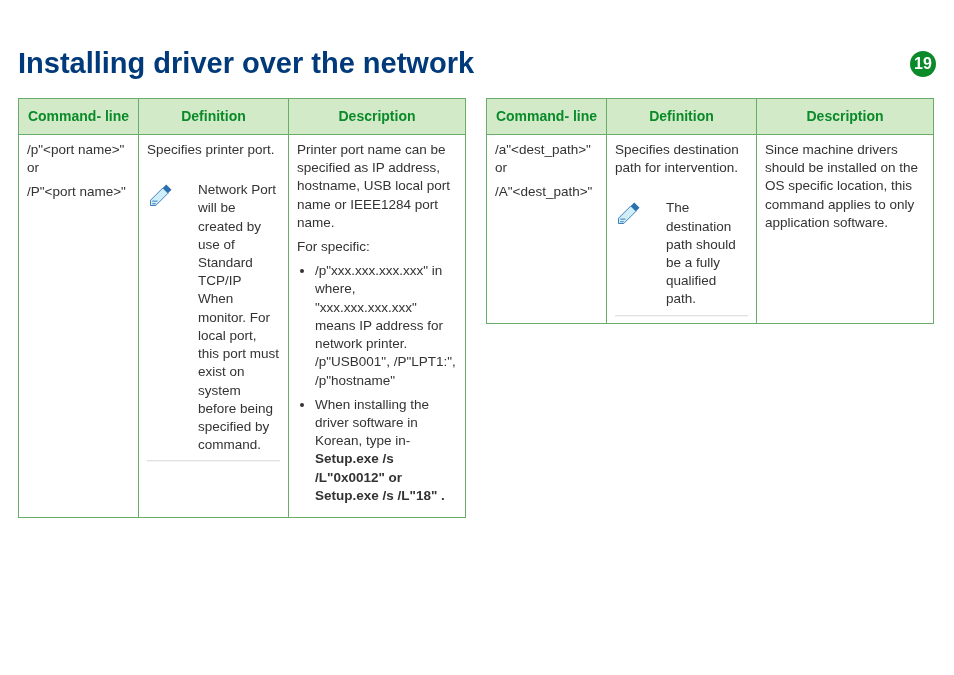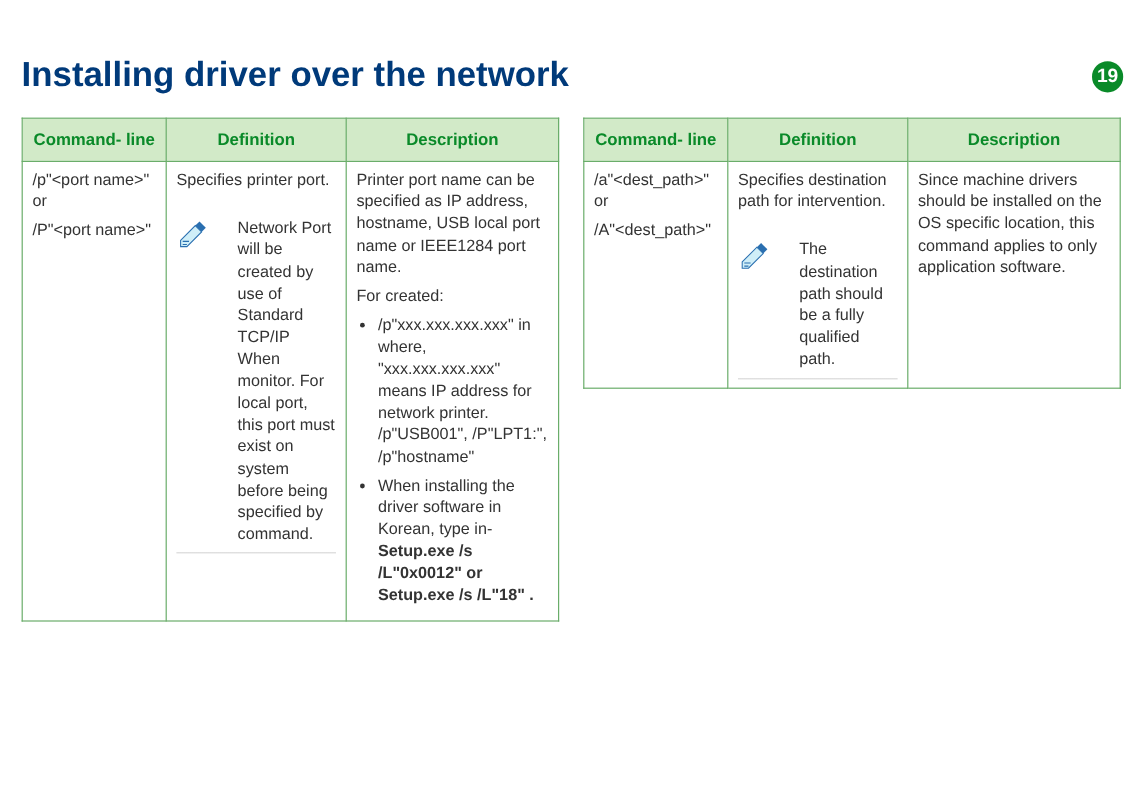--- a/index.html
+++ b/index.html
@@ -129,21 +129,21 @@
                     <path d="M6 26 L10 26 M6 23 L12 23" stroke="#2a6fb0" stroke-width="1"></path>
                   </svg>
                 </div>
                 <div class="note-text">Network Port will be created by use of Standard TCP/IP When monitor. For local port, this port must exist on system before being specified by command.</div>
               </div>
               <div class="note-divider"></div>
             </div>
           </td>
           <td>
             <div>Printer port name can be specified as IP address, hostname, USB local port name or IEEE1284 port name.</div>
-            <div style="margin-top:6px">For created:</div>
+            <div style="margin-top:6px">For specific:</div>
             <ul class="bul">
               <li>/p"xxx.xxx.xxx.xxx" in where, "xxx.xxx.xxx.xxx" means IP address for network printer. /p"USB001", /P"LPT1:", /p"hostname"</li>
               <li>
                 <span>When installing the driver software in Korean, type in- </span><span class="bold">Setup.exe /s /L"0x0012" or Setup.exe /s /L"18" .</span>
               </li>
             </ul>
           </td>
         </tr>
       </tbody>
     </table>

